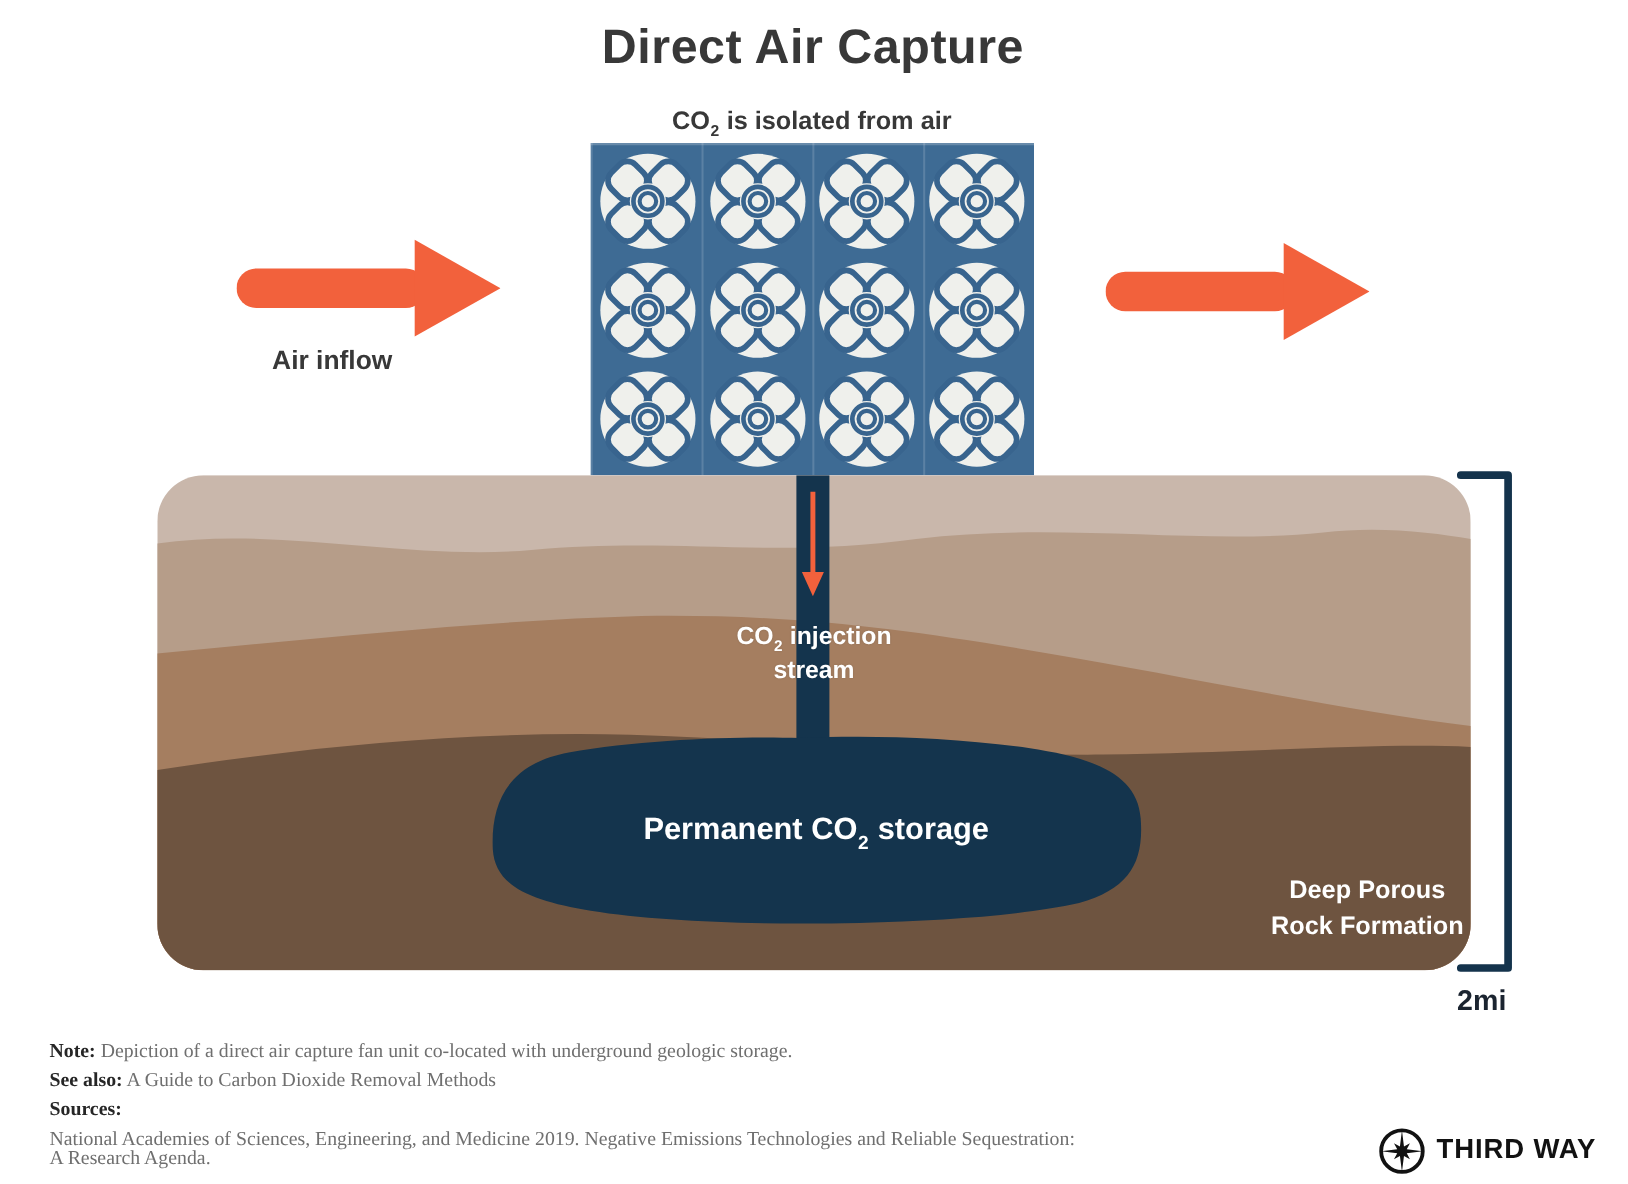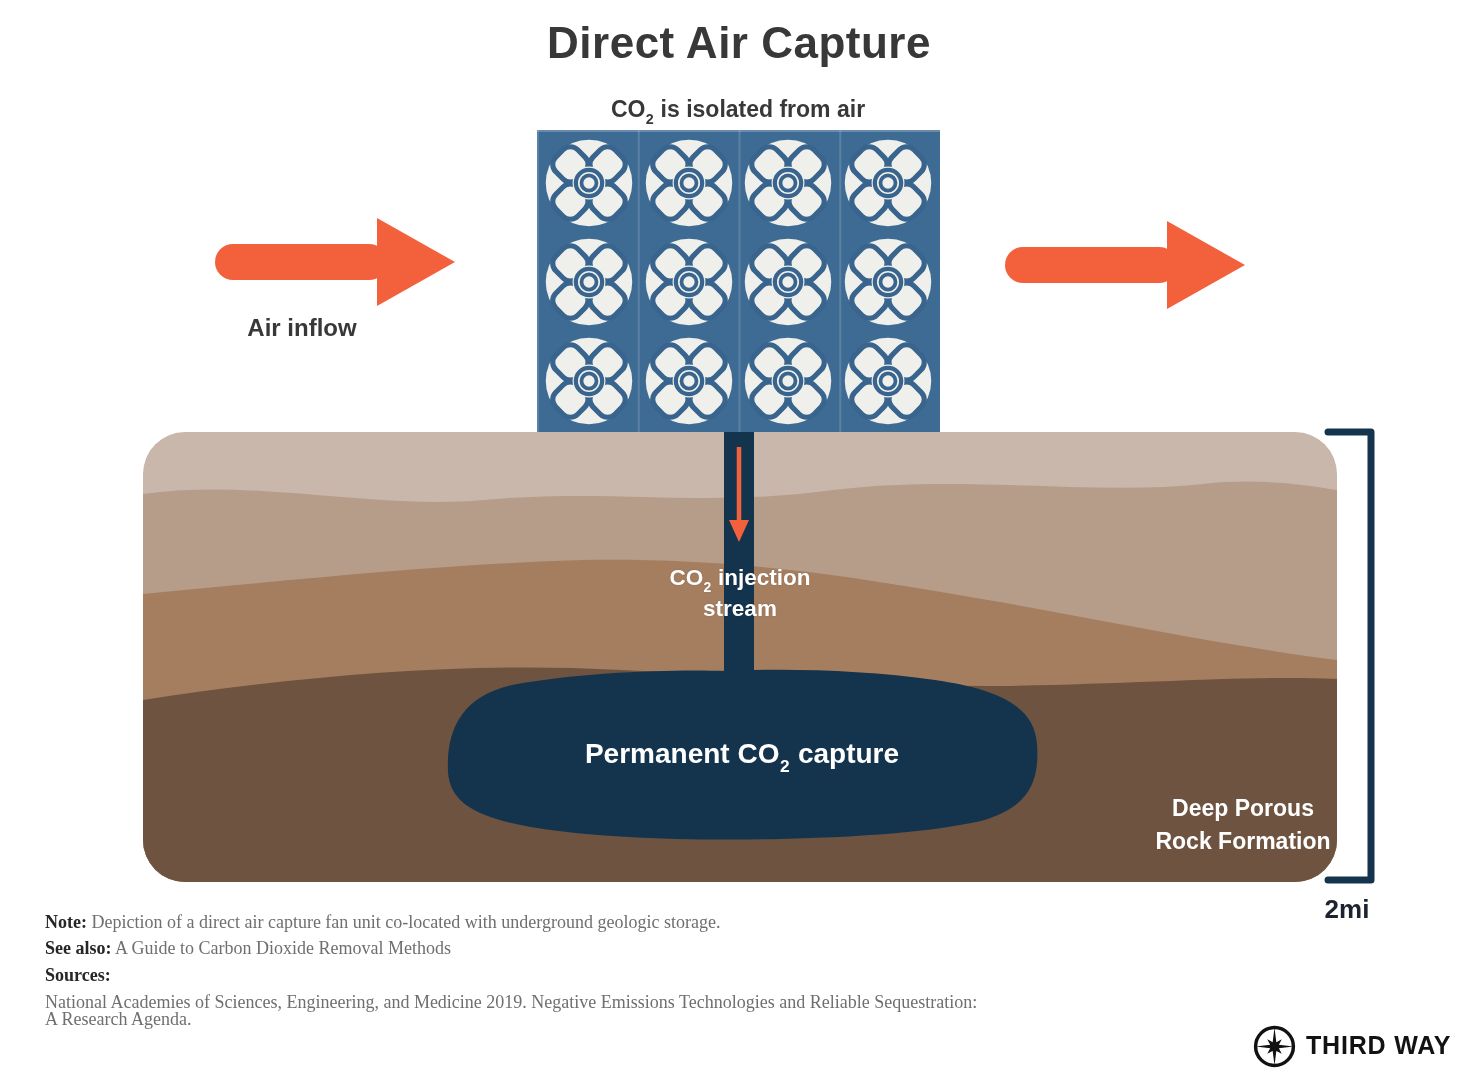--- a/index.html
+++ b/index.html
@@ -43,21 +43,21 @@
     left:742px;top:738px;font-size:28px;font-weight:bold;color:var(--label-white);white-space:nowrap;
   }
   .formation-label{
     left:1219px;top:792px;font-size:23px;font-weight:bold;color:var(--label-white);
     line-height:33px;white-space:nowrap;margin-left:24px;
   }
   .depth-label{
     left:1347px;top:894px;font-size:26px;font-weight:bold;color:var(--depth-text);white-space:nowrap;
   }
   .fline{position:absolute;left:45px;font-family:"Liberation Serif",serif;font-size:18px;
-    color:var(--footer-text);white-space:nowrap;}
+    color:var(--footer-text);white-space:nowrap;margin-top:33px;}
   .fline b{color:var(--footer-label);font-weight:bold;}
   .f1{top:912px;} .f2{top:938px;} .f3{top:965px;}
   .f4{top:992px;} .f5{top:1009px;} .f6{top:1034px;}
 
   .logo-icon{left:1251px;top:1023px;}
   .logo-text{left:1306px;top:1031px;font-size:25px;font-weight:bold;color:var(--logo-black);
     letter-spacing:.8px;white-space:nowrap;}
 </style>
 </head>
 <body>
@@ -245,21 +245,21 @@
   <svg class="abs" style="left:725px;top:444px;" width="28" height="104" viewBox="0 0 28 104">
     <line x1="14" y1="3" x2="14" y2="78" style="stroke:var(--orange)" stroke-width="4.5"></line>
     <polygon points="4,76 24,76 14,98" style="fill:var(--orange)"></polygon>
   </svg>
 
   <div class="abs centered injection-label">
     <div><span>CO</span><sub>2</sub><span> injection</span></div>
     <div>stream</div>
   </div>
 
-  <div class="abs centered storage-label"><span>Permanent CO</span><sub>2</sub><span> capture</span></div>
+  <div class="abs centered storage-label"><span>Permanent CO</span><sub>2</sub><span> storage</span></div>
 
   <div class="abs centered formation-label">
     <div>Deep Porous</div>
     <div>Rock Formation</div>
   </div>
 
   <svg class="abs" style="left:1320px;top:424px;" width="58" height="464" viewBox="0 0 58 464">
     <path d="M8 8 H51 V456 H8" fill="none" style="stroke:var(--bracket-navy)" stroke-width="7" stroke-linecap="round" stroke-linejoin="round"></path>
   </svg>
   <div class="abs centered depth-label">2mi</div>

